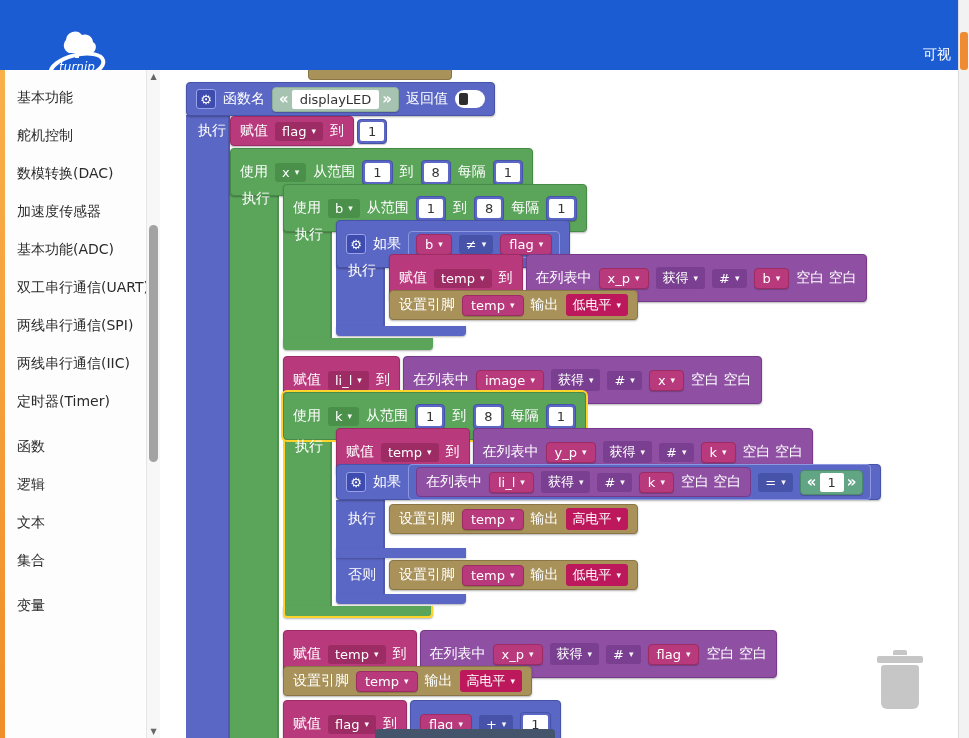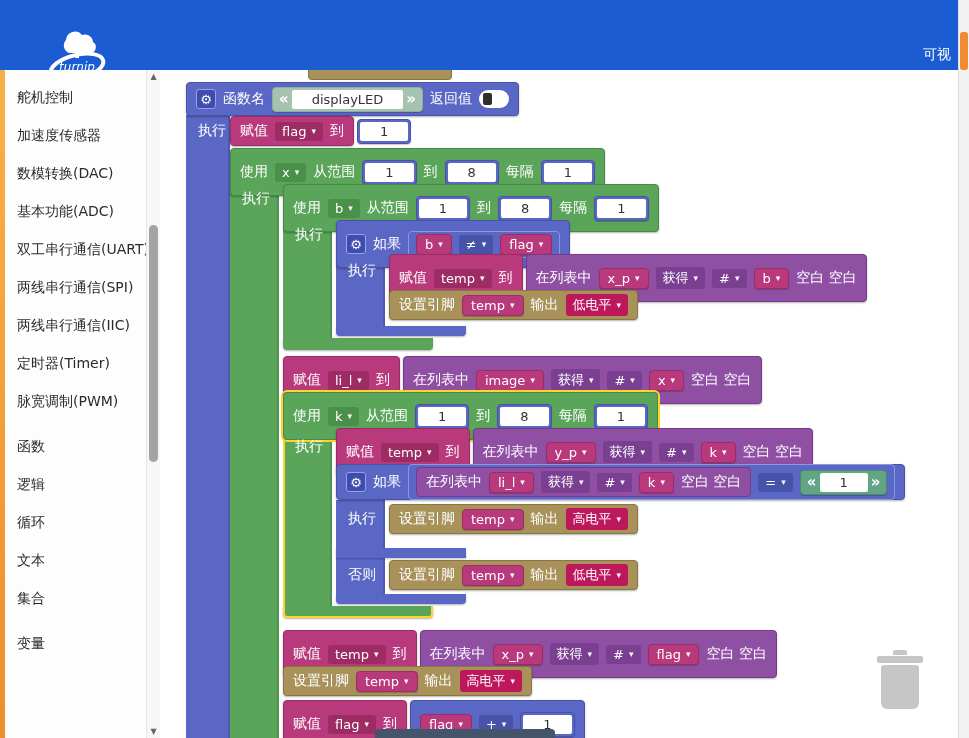--- a/index.html
+++ b/index.html
@@ -38,21 +38,21 @@
   .c-tan{background:#a8925a;border-color:#8a7544}
   .dd { display:flex; align-items:center; gap:5px; padding:2px 7px; border-radius:3px; font-size:13px; cursor:pointer; }
   .dd-mag{background:#9c2c63} .dd-grn{background:#4a8f4a} .dd-pur{background:#7a3f90}
   .dd-tan{background:#be185d} .dd-ind{background:#4753a8}
   .caret{font-size:9px; opacity:.95;}
   .var-mini { display:flex; align-items:center; gap:5px; background:#b93a7c; border:1px solid #9c2c63;
               border-radius:4px; padding:2px 8px; font-size:13px; color:#fff; cursor:pointer;
               box-shadow:0 1px 1px rgba(0,0,0,.2); }
   .numblk { display:flex; background:#5b67c4; border:1px solid #4753a8; border-radius:4px; padding:2px;
             box-shadow:0 1px 1px rgba(0,0,0,.2); cursor:text; }
-  .pill { background:#fff; color:#333; border-radius:2px; padding:0 20px; font-size:13px; line-height:19px; min-width:14px; text-align:center; }
+  .pill { background:#fff; color:#333; border-radius:2px; padding:0 8px; font-size:13px; line-height:19px; min-width:14px; text-align:center; }
   .txtblk { display:flex; align-items:center; gap:3px; background:#62a585; border:1px solid #4c8a6c;
             border-radius:4px; padding:2px 6px; box-shadow:0 1px 1px rgba(0,0,0,.2); cursor:text; }
   .txtblk.light { background:#a6c2b0; border-color:#8fae9a; }
   .q { color:#fff; font-size:15px; font-weight:bold; }
   .gear { min-width:20px; height:20px; border-radius:3px; background:#3d4cae; border:1px solid #99a2e8;
           color:#fff; font-size:13px; display:flex; align-items:center; justify-content:center; cursor:pointer; }
   .toggle { width:30px; height:18px; background:#fff; border-radius:9px; display:flex; align-items:center; padding-left:4px; cursor:pointer; }
   .toggle-notch { width:9px; height:12px; background:#2e2e2e; border-radius:2px; }
   .inner { display:flex; align-items:center; gap:7px; background:#5b67c4; border:1px solid #8d97e0; border-radius:4px; padding:2px 7px; }
   .spine { position:absolute; box-shadow:inset -2px 0 0 rgba(0,0,0,.12); z-index:1; }
@@ -83,32 +83,31 @@
       </g>
       <text x="41" y="51" text-anchor="middle" font-size="12" font-style="italic" fill="#ffffff">turnip</text>
     </svg>
   </div>
 </div>
 <div class="top-right-text">可视</div>
 
 <div class="sidebar">
   <div class="accent"></div>
   <div class="side-list">
+    <div class="side-item">基本功能</div>
     <div class="side-item">舵机控制</div>
+    <div class="side-item">数模转换(DAC)</div>
     <div class="side-item">加速度传感器</div>
-    <div class="side-item">数模转换(DAC)</div>
     <div class="side-item">基本功能(ADC)</div>
     <div class="side-item">双工串行通信(UART)</div>
     <div class="side-item">两线串行通信(SPI)</div>
     <div class="side-item">两线串行通信(IIC)</div>
     <div class="side-item">定时器(Timer)</div>
-    <div class="side-item">脉宽调制(PWM)</div>
     <div class="side-item group-start">函数</div>
     <div class="side-item">逻辑</div>
-    <div class="side-item">循环</div>
     <div class="side-item">文本</div>
     <div class="side-item">集合</div>
     <div class="side-item group-start">变量</div>
   </div>
   <div class="side-scroll">
     <div class="arrow" style="top:2px">▲</div>
     <div class="side-thumb"></div>
     <div class="arrow" style="bottom:2px">▼</div>
   </div>
 </div>

